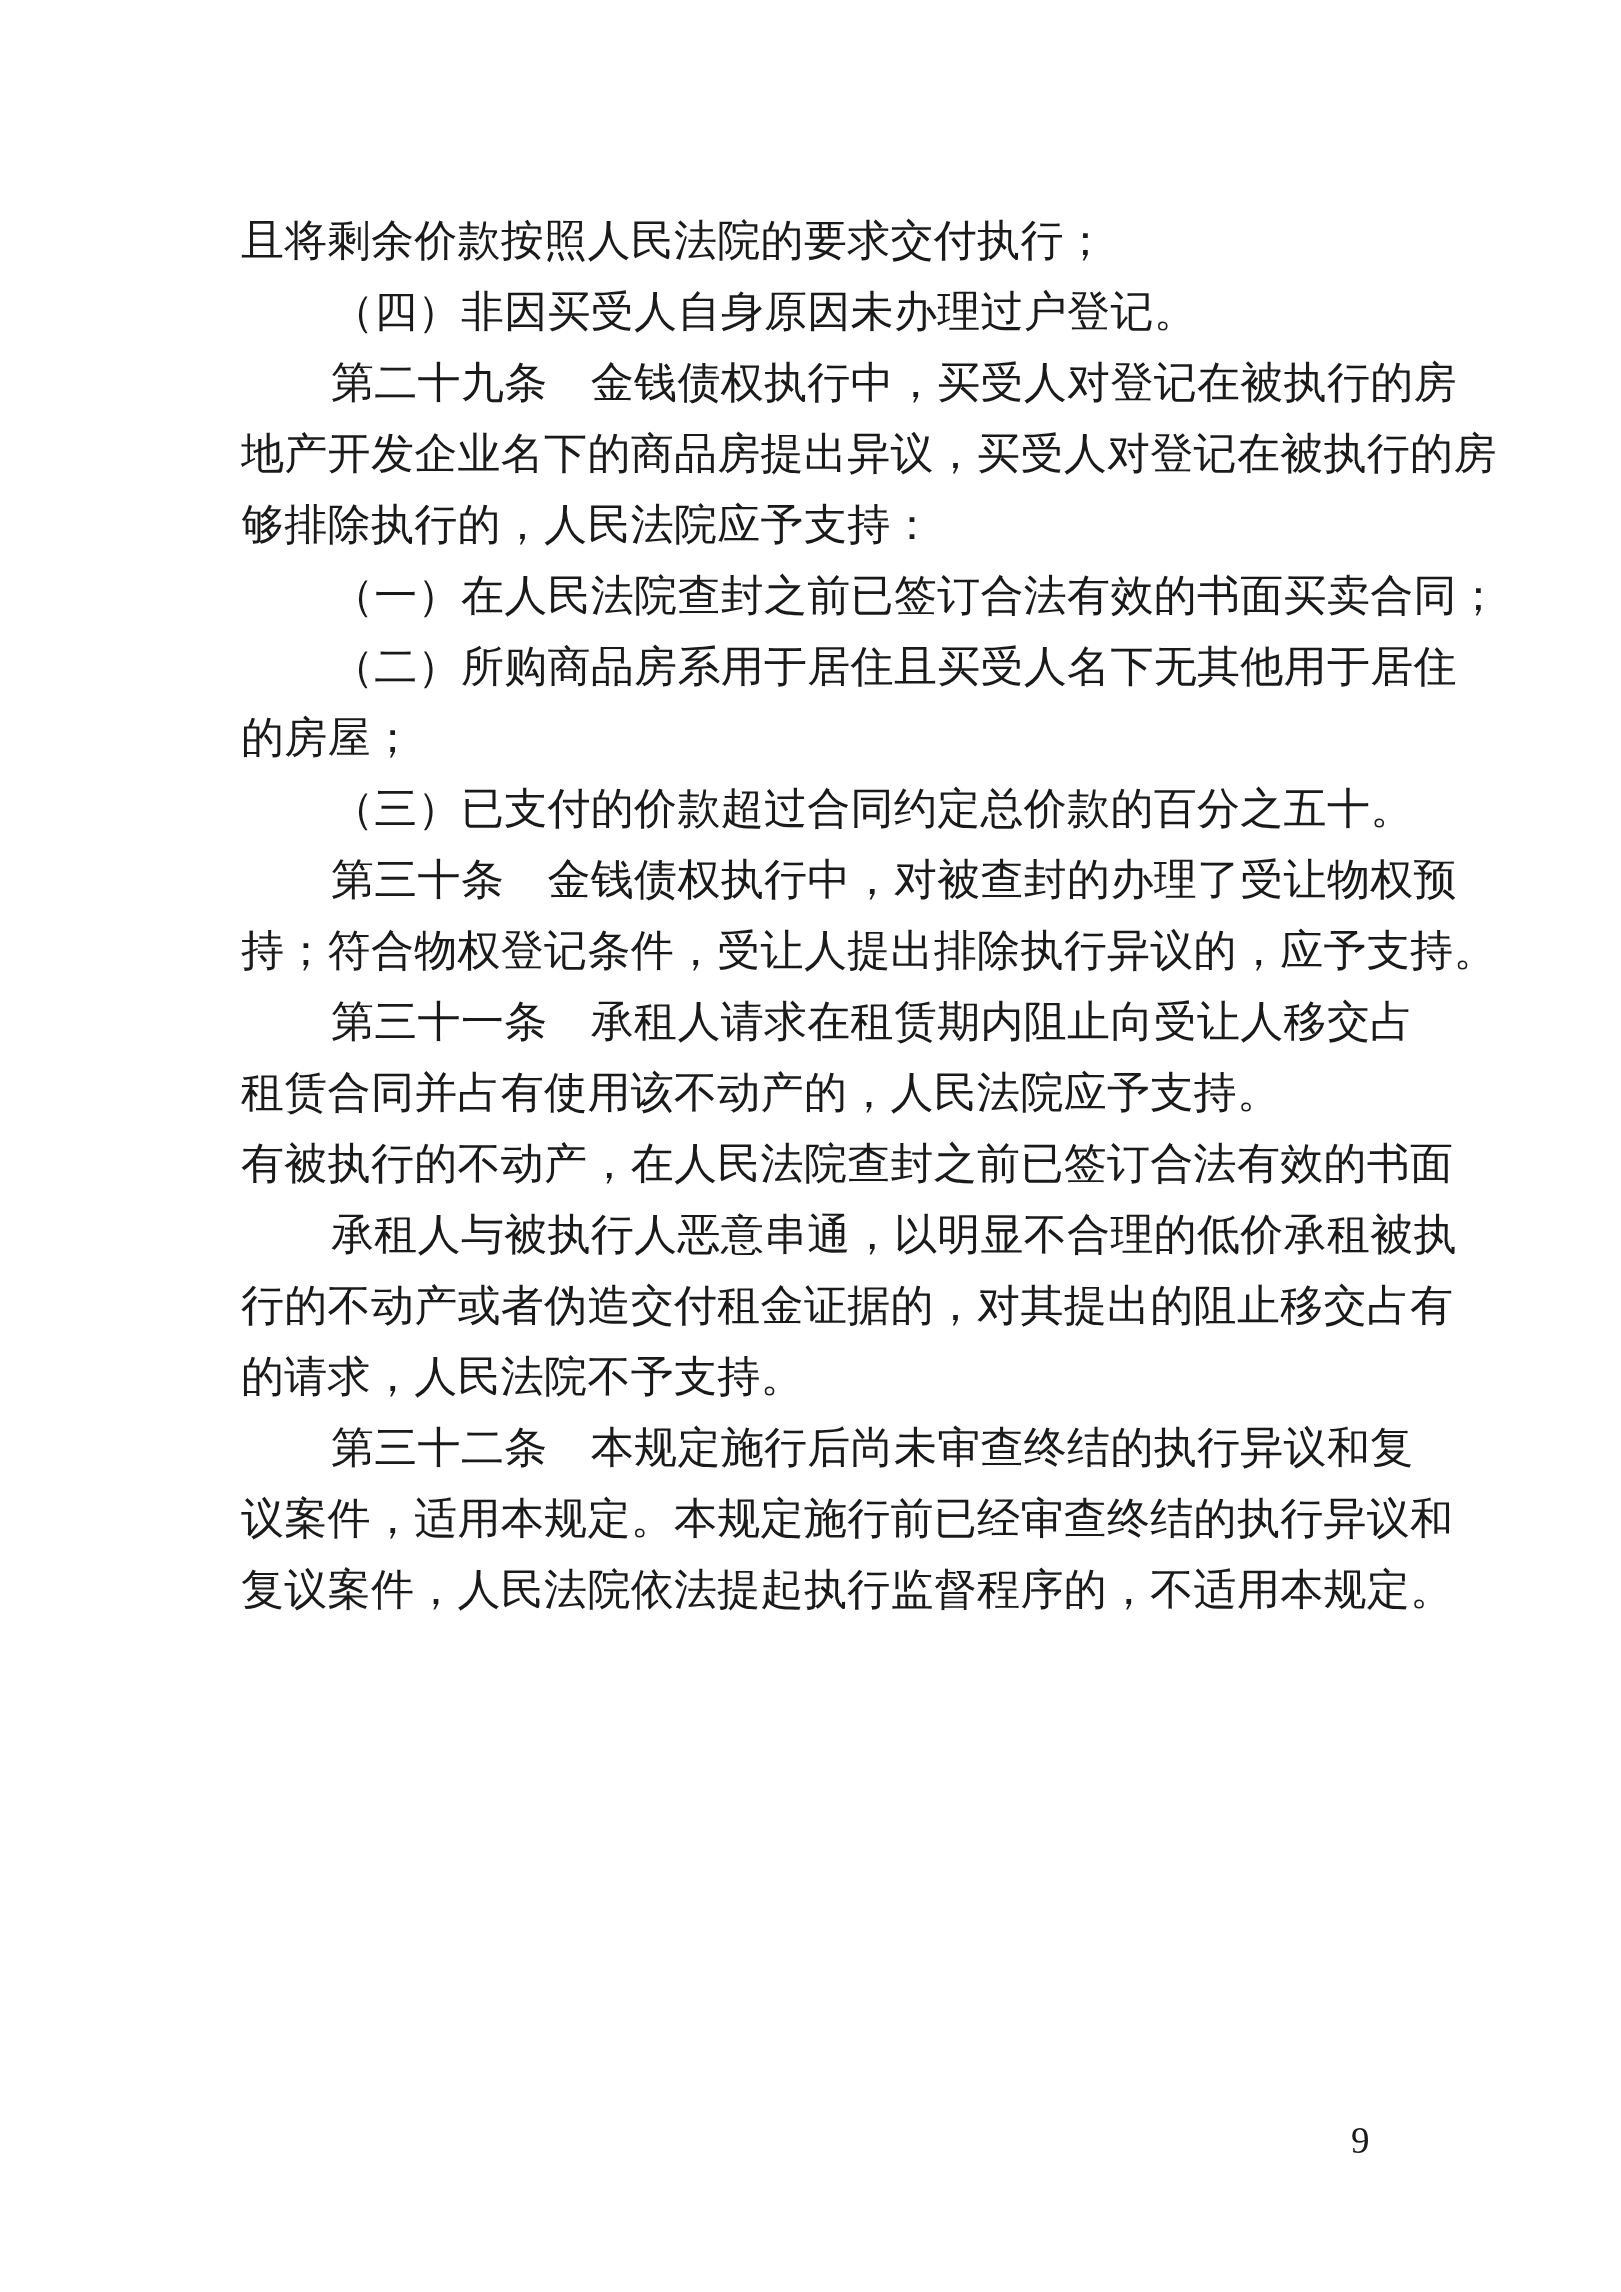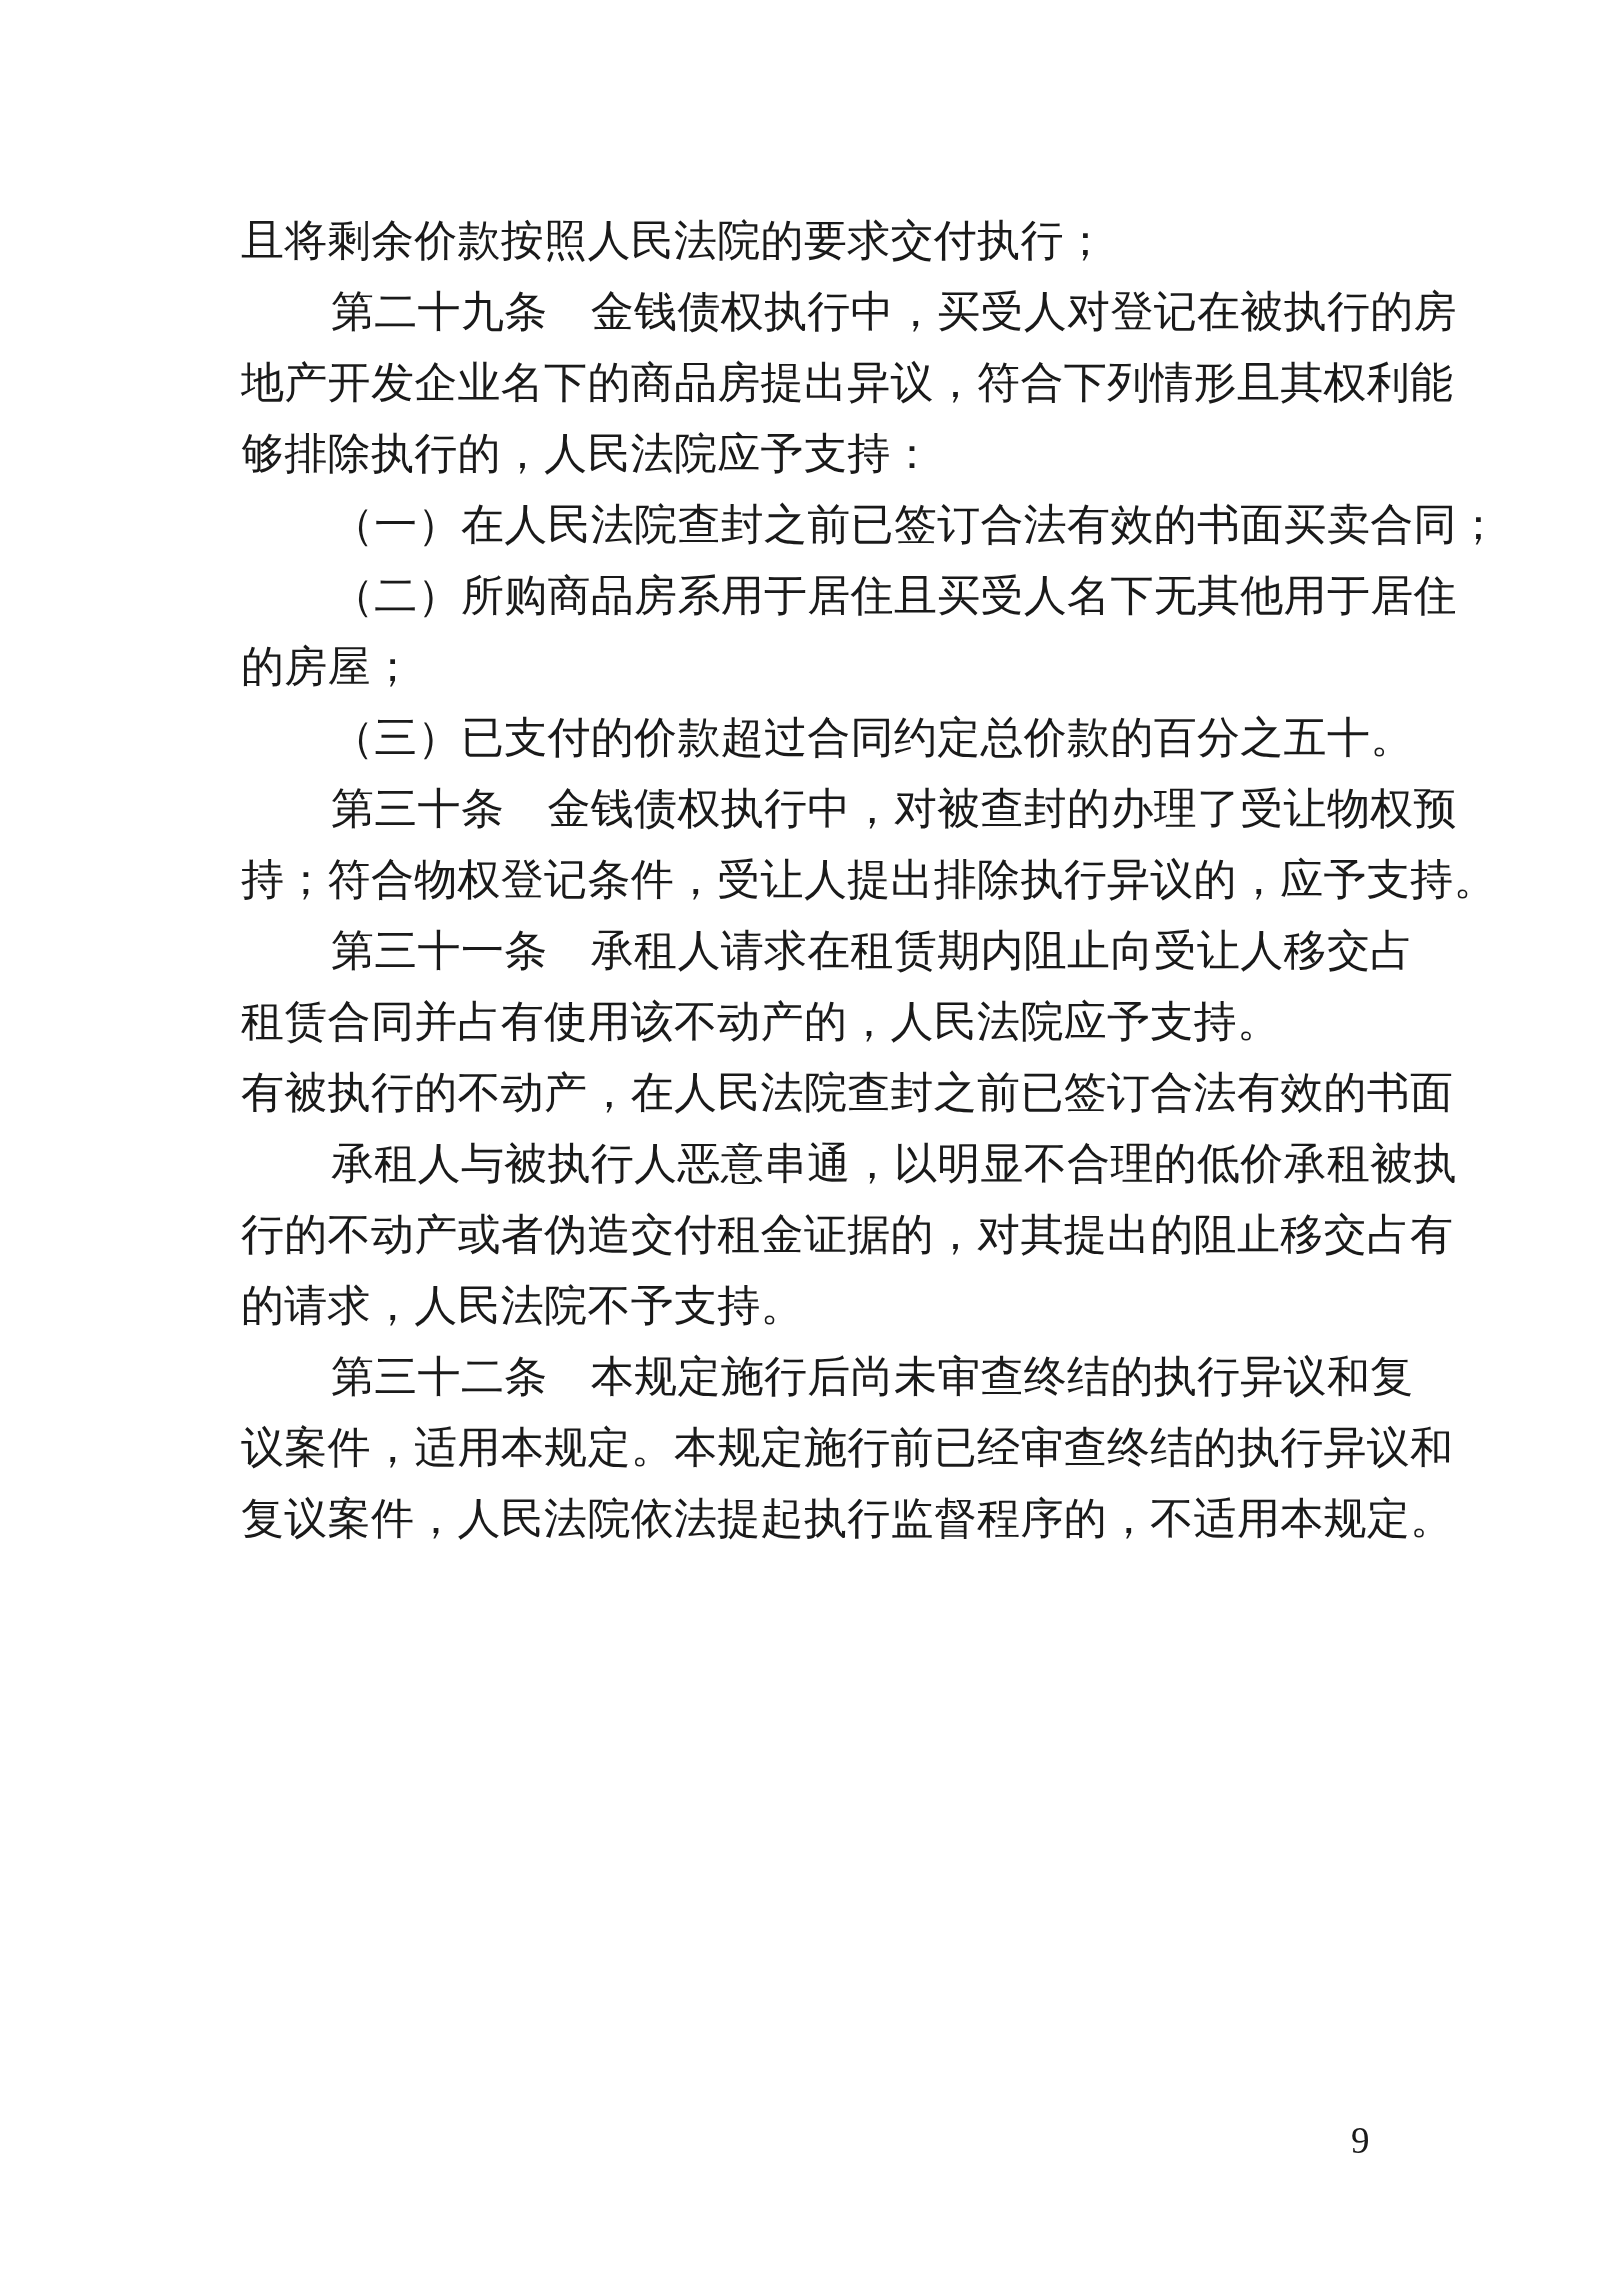--- a/index.html
+++ b/index.html
@@ -41,22 +41,23 @@
     color: var(--text-color, #1a1a1a);
   }
 </style>
 </head>
 <body>
 
 <div class="page">
   <div class="text-block">
 
   <div class="line">且将剩余价款按照人民法院的要求交付执行；</div>
+      <div class="line indent">（四）非因买受人自身原因未办理过户登记。</div>
       <div class="line indent">第二十九条　金钱债权执行中，买受人对登记在被执行的房</div>
-      <div class="line">地产开发企业名下的商品房提出异议，符合下列情形且其权利能</div>
+      <div class="line">地产开发企业名下的商品房提出异议，买受人对登记在被执行的房</div>
       <div class="line">够排除执行的，人民法院应予支持：</div>
       <div class="line indent">（一）在人民法院查封之前已签订合法有效的书面买卖合同；</div>
       <div class="line indent">（二）所购商品房系用于居住且买受人名下无其他用于居住</div>
       <div class="line">的房屋；</div>
       <div class="line indent">（三）已支付的价款超过合同约定总价款的百分之五十。</div>
       <div class="line indent">第三十条　金钱债权执行中，对被查封的办理了受让物权预</div>
       <div class="line">持；符合物权登记条件，受让人提出排除执行异议的，应予支持。</div>
       <div class="line indent">第三十一条　承租人请求在租赁期内阻止向受让人移交占</div>
       <div class="line">租赁合同并占有使用该不动产的，人民法院应予支持。</div>
       <div class="line">有被执行的不动产，在人民法院查封之前已签订合法有效的书面</div>

